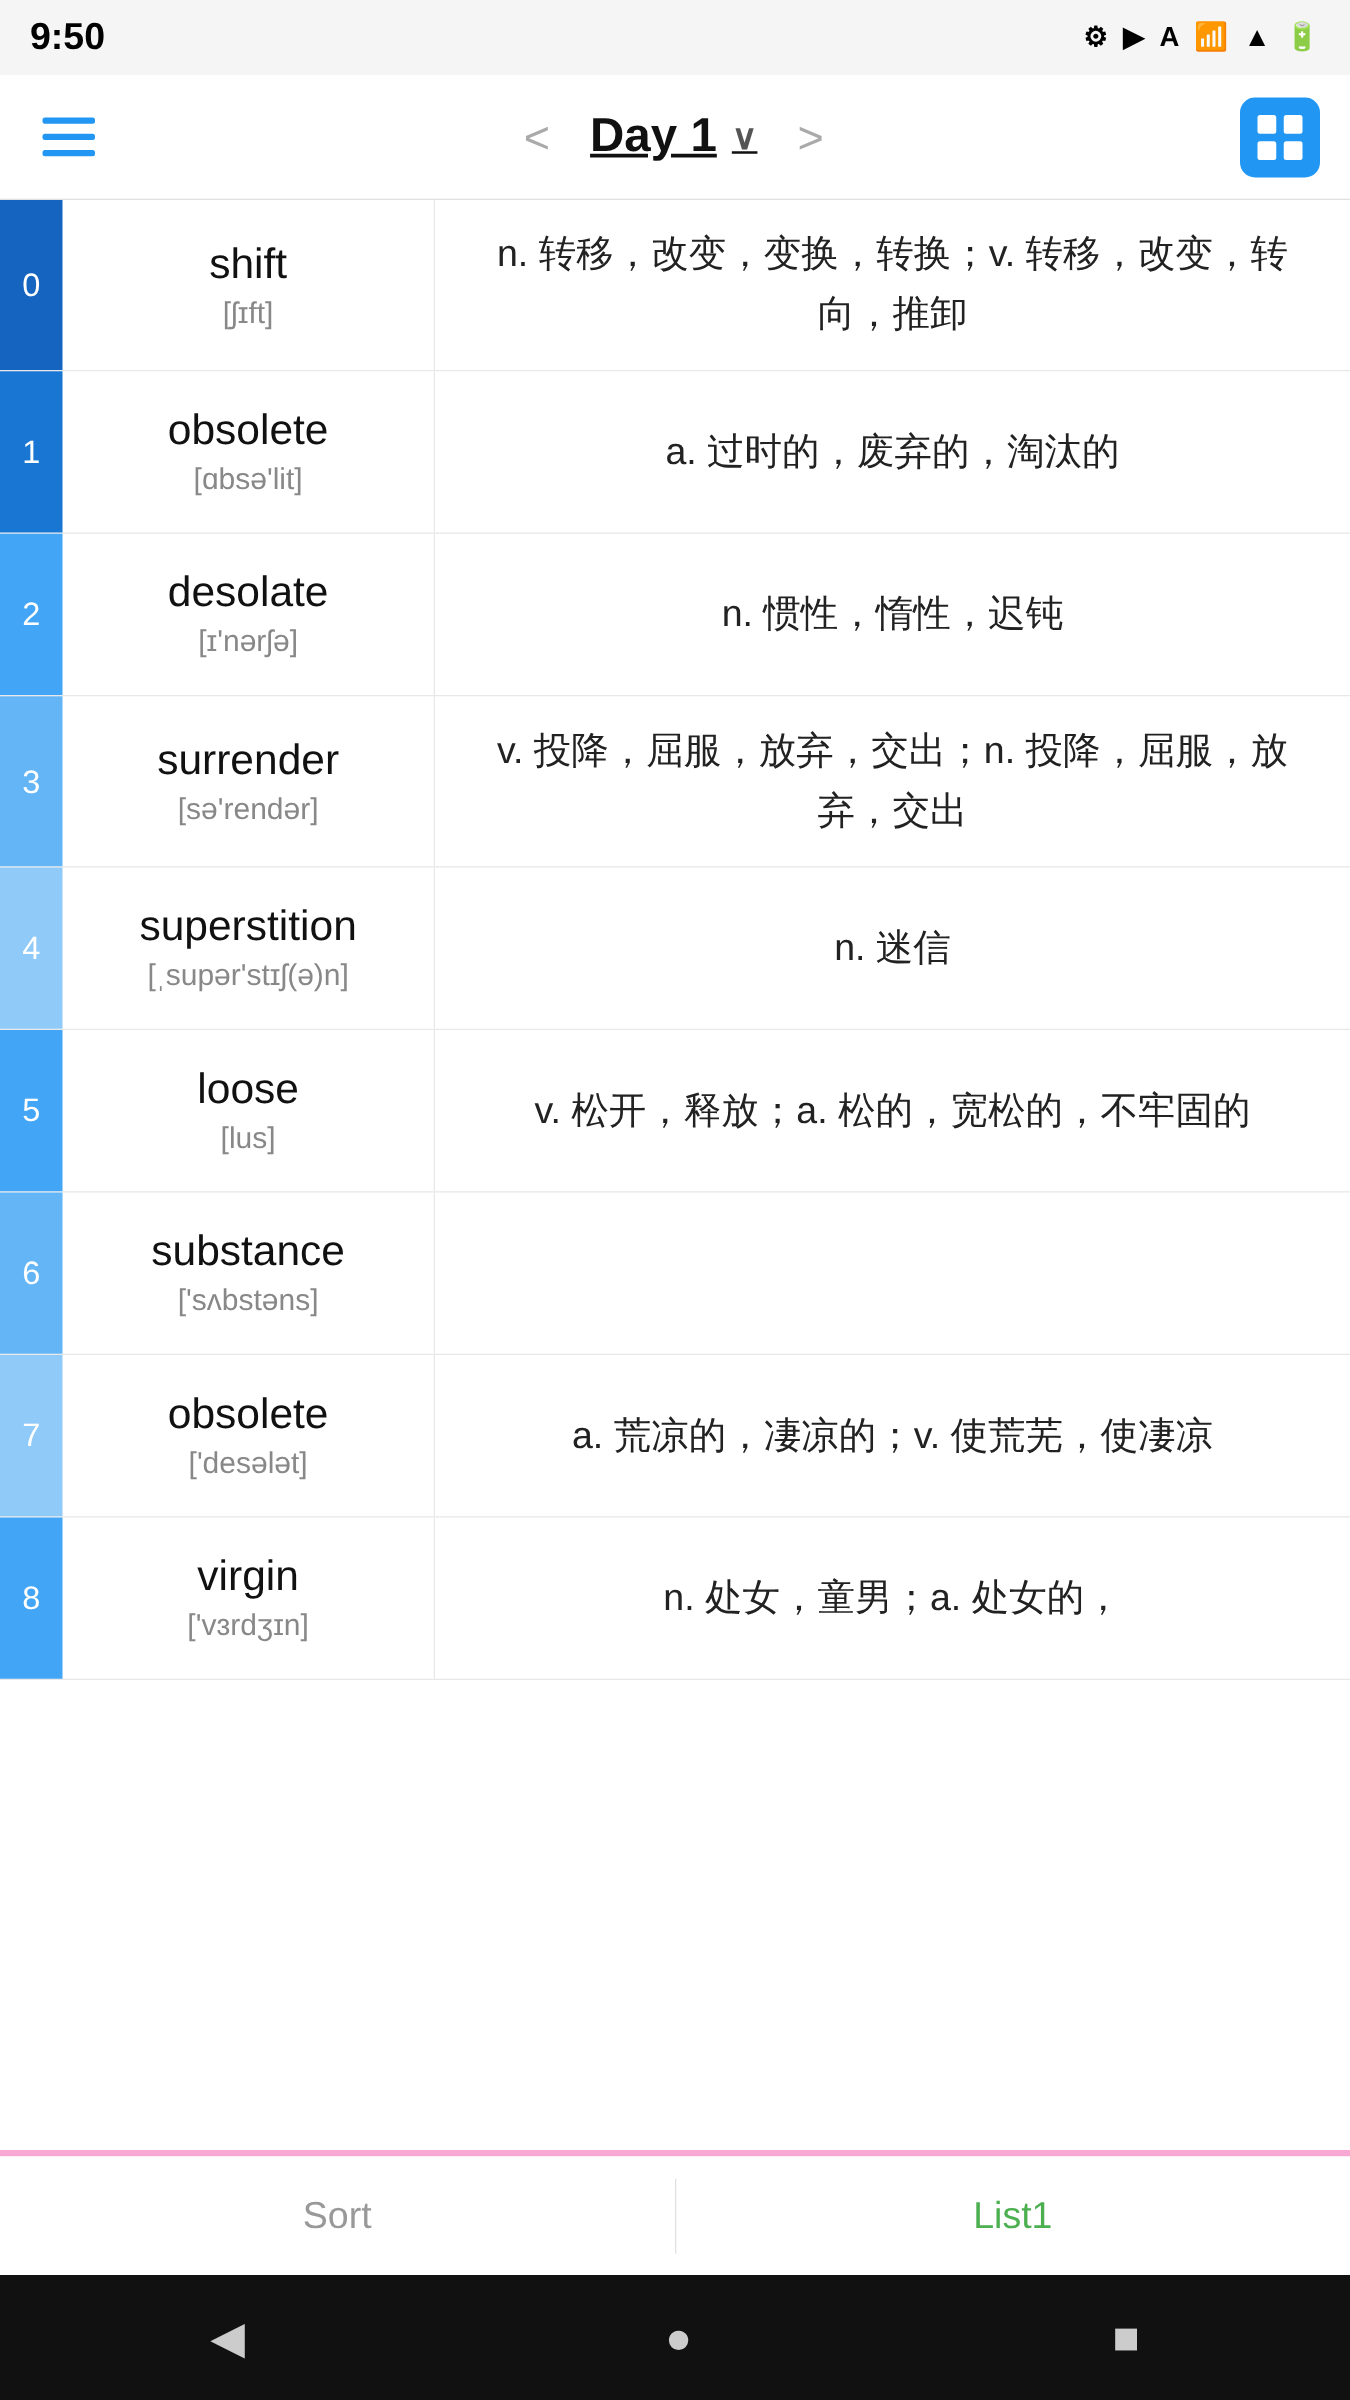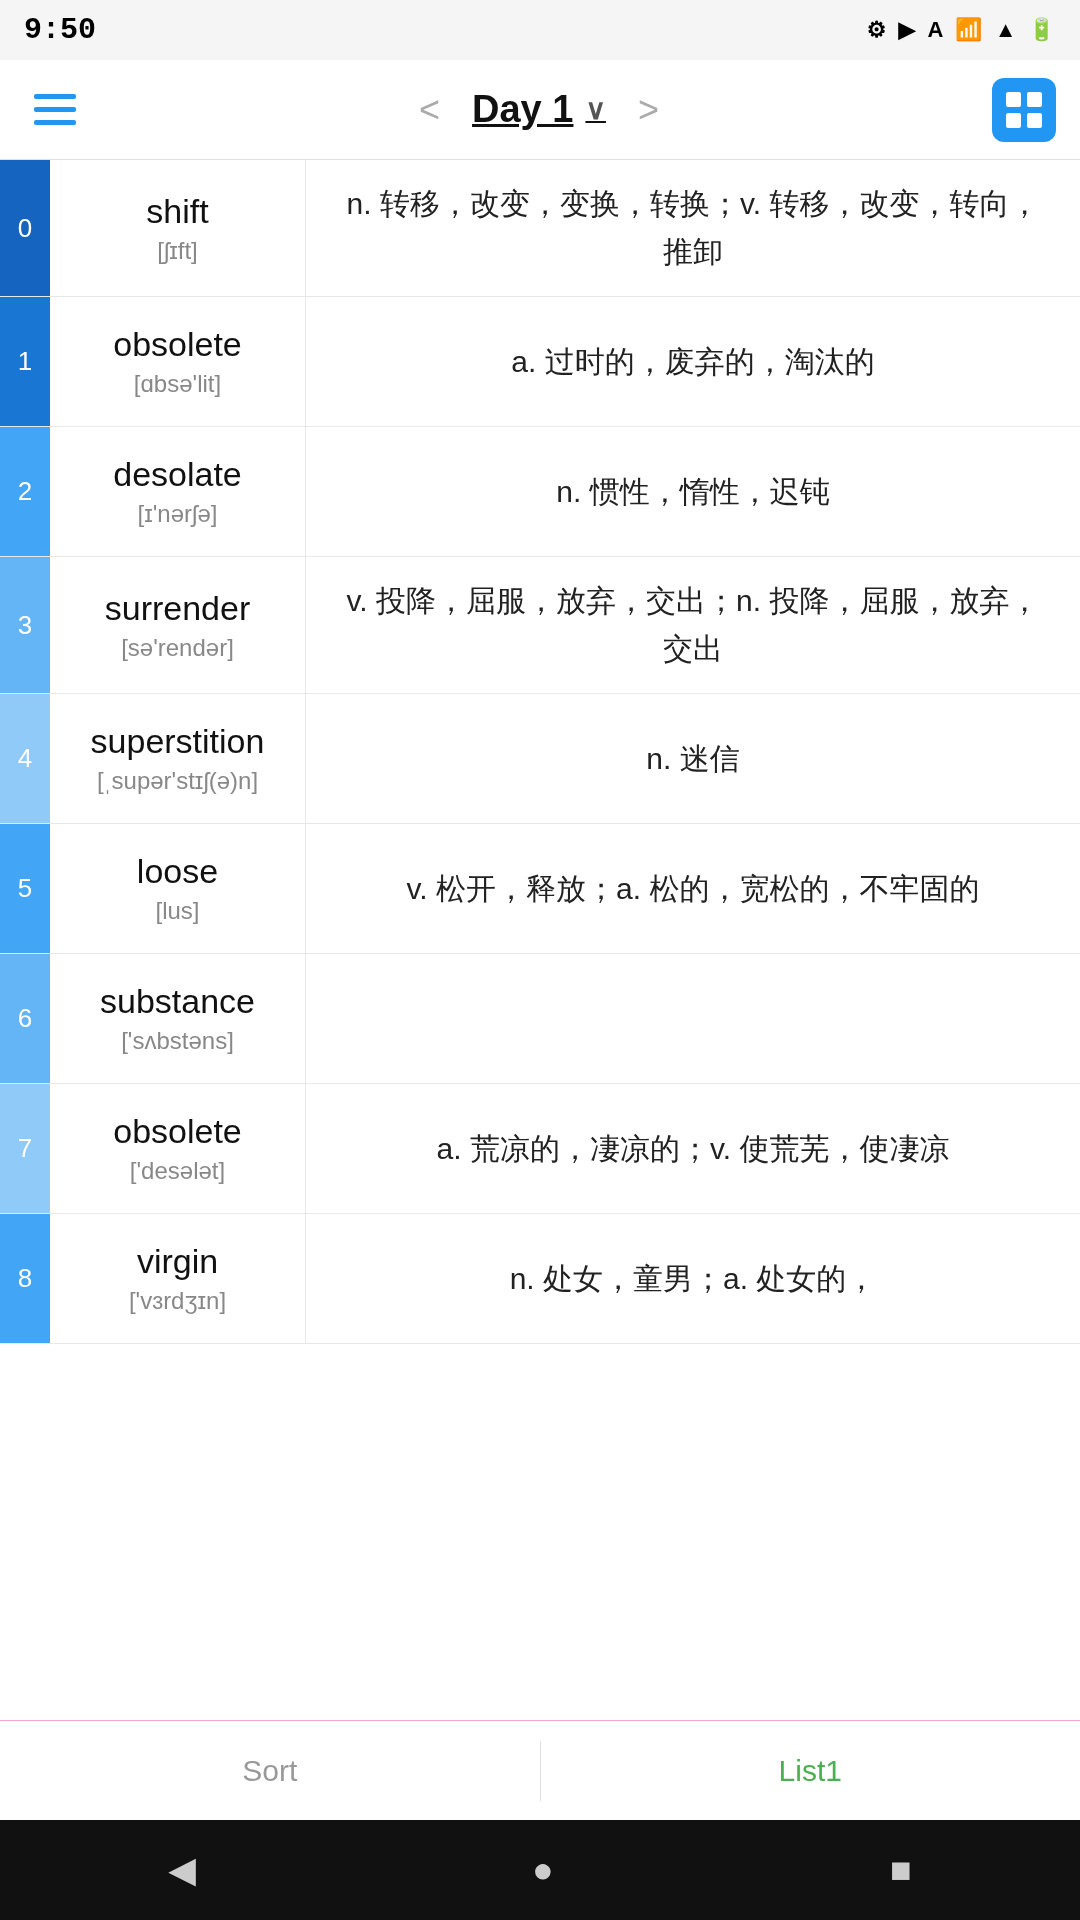--- a/index.html
+++ b/index.html
@@ -19,21 +19,21 @@
       height: 60px;
       display: flex;
       align-items: center;
       justify-content: space-between;
       padding: 0 24px;
       font-size: 28px;
       font-weight: bold;
     }
     .status-left { display: flex; align-items: center; gap: 12px; }
     .status-right { display: flex; align-items: center; gap: 12px; }
-    .status-time { font-size: 30px; font-weight: bold; font-family: Liberation Mono, monospace; }
+    .status-time { font-size: 30px; font-weight: bold; }
     .status-icon { font-size: 22px; }
 
     
     .nav-bar {
       background: #fff;
       height: 100px;
       display: flex;
       align-items: center;
       justify-content: space-between;
       padding: 0 24px;
@@ -108,21 +108,21 @@
       font-weight: 500;
       flex-shrink: 0;
     }
     .word-index.blue-dark { background: #1565c0; }
     .word-index.blue-mid { background: #1976d2; }
     .word-index.blue-light { background: #42a5f5; }
     .word-index.blue-lighter { background: #64b5f6; }
     .word-index.blue-lightest { background: #90caf9; }
 
     .word-cell {
-      width: 256px;
+      width: 298px;
       display: flex;
       flex-direction: column;
       align-items: center;
       justify-content: center;
       padding: 20px 16px;
       border-right: 1px solid #e8e8e8;
       flex-shrink: 0;
     }
     .word-english {
       font-size: 34px;
@@ -145,21 +145,21 @@
       font-size: 30px;
       color: #222;
       line-height: 1.6;
       text-align: center;
     }
 
     
     .bottom-bar {
       height: 100px;
       background: #fff;
-      border-top: 1px solid #f9a8d4;
+      border-top: 5px solid #f9a8d4;
       display: flex;
       align-items: center;
     }
     .bottom-tab {
       flex: 1;
       display: flex;
       align-items: center;
       justify-content: center;
       height: 100%;
       font-size: 30px;

